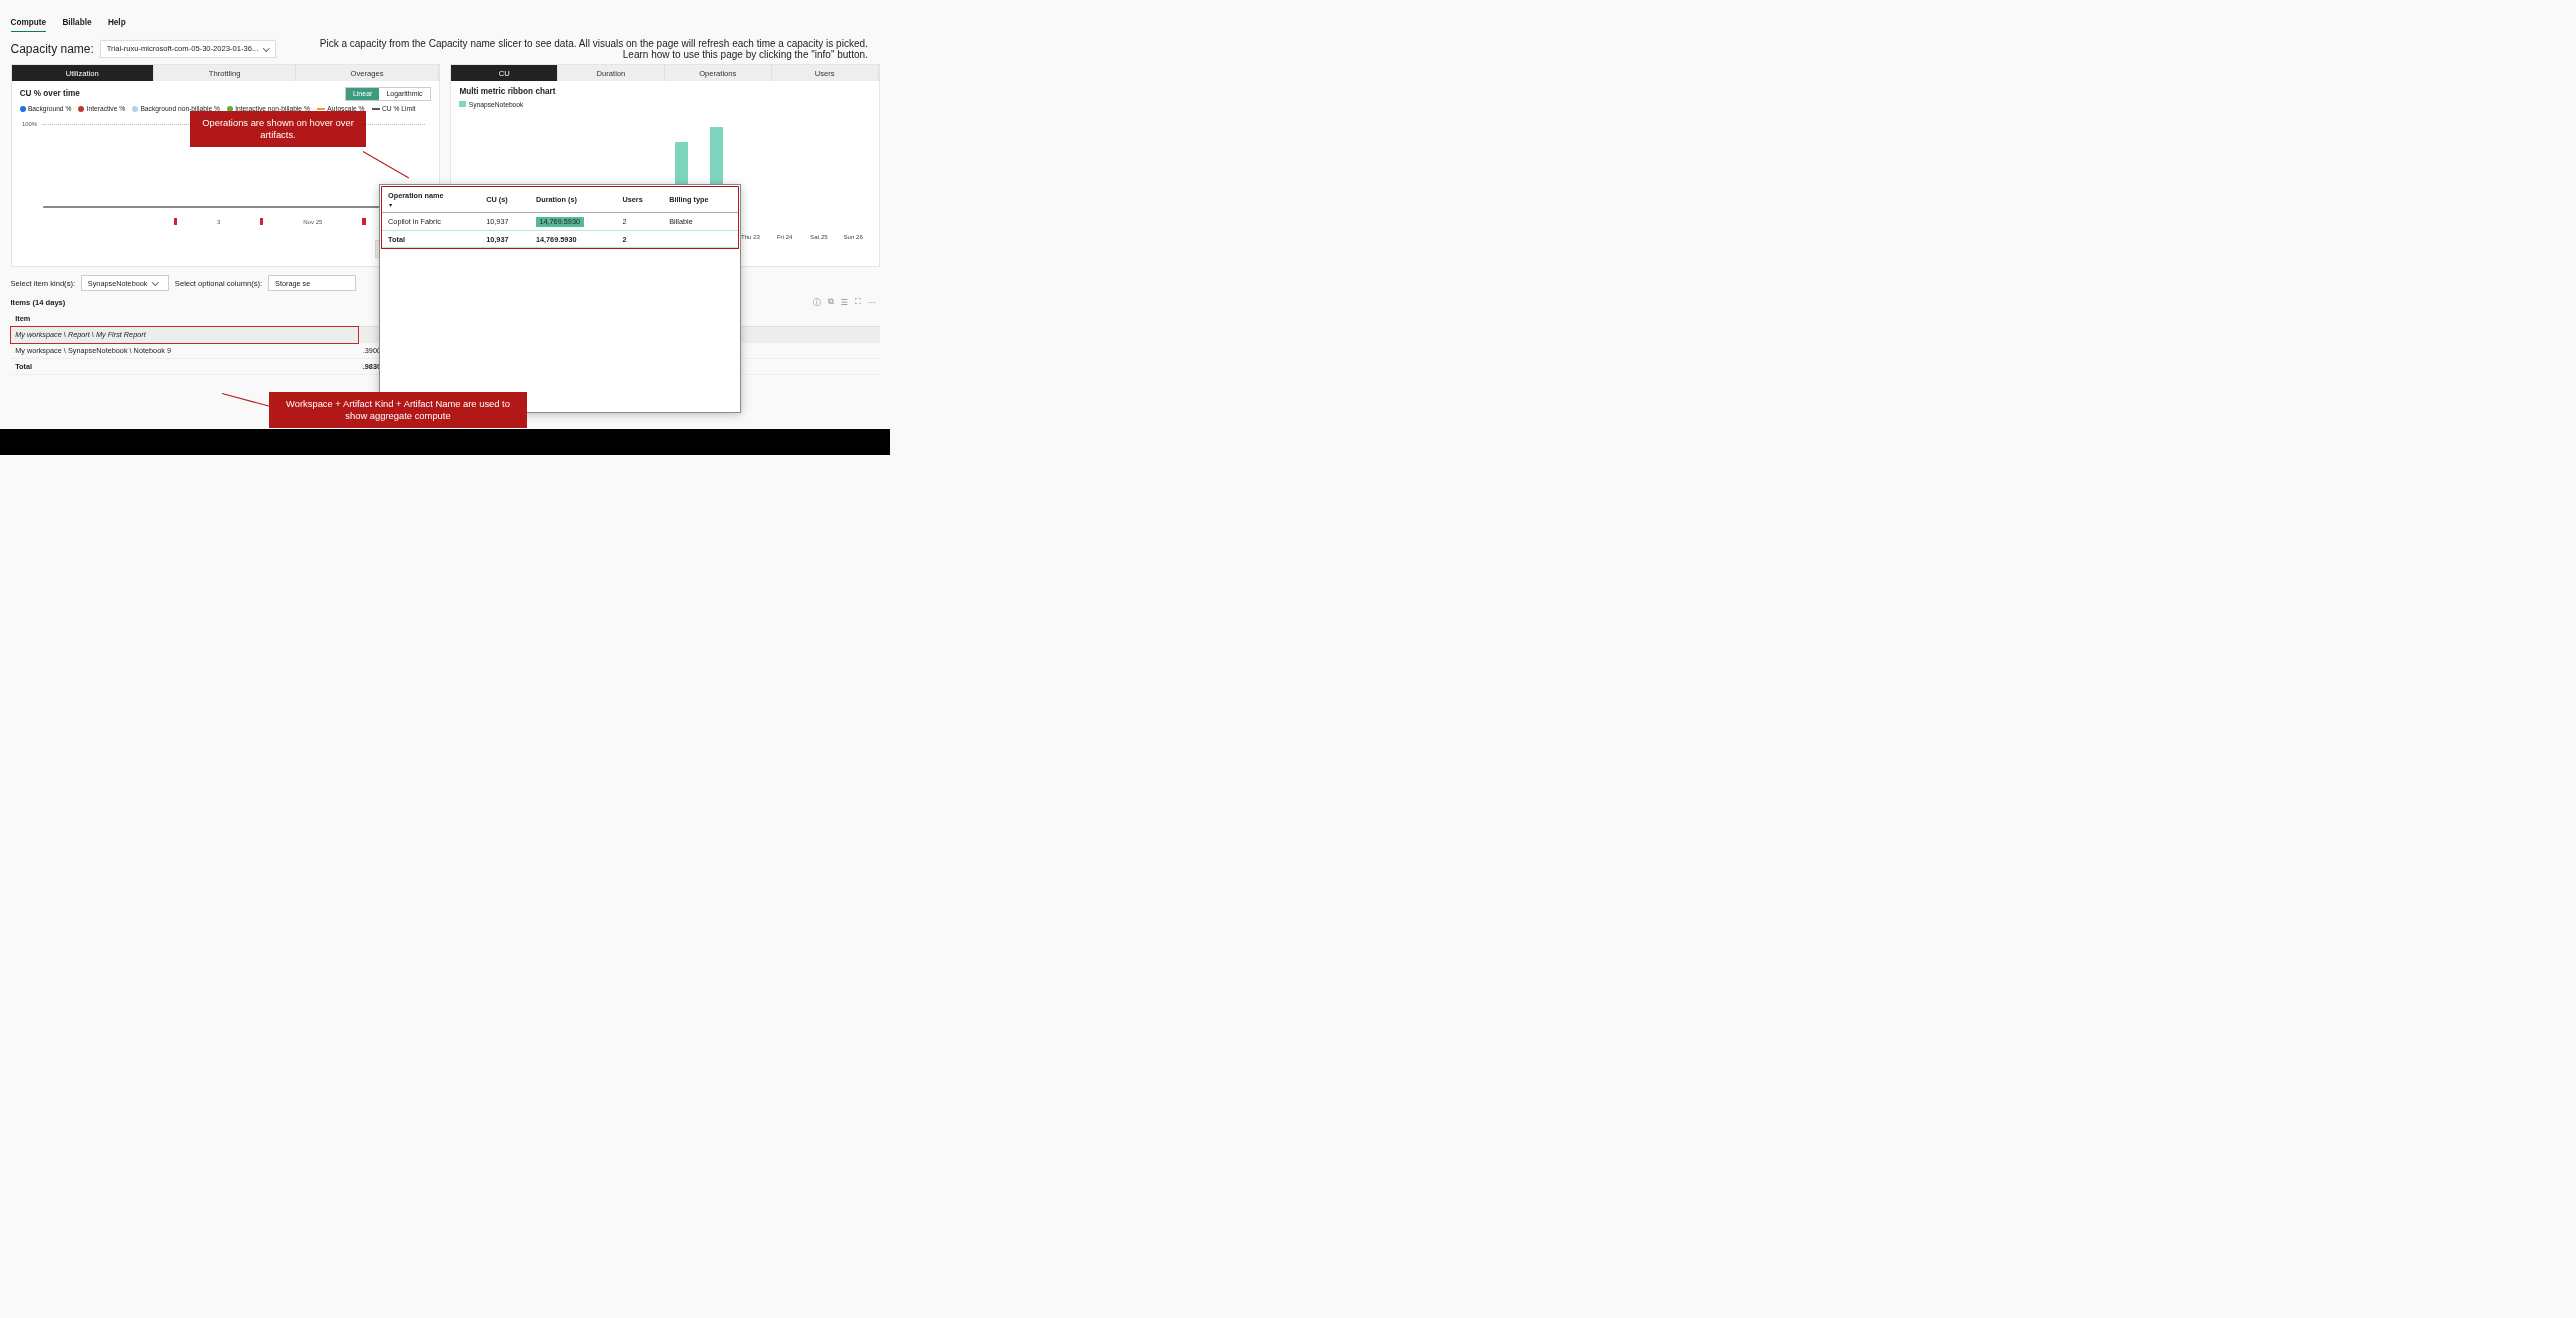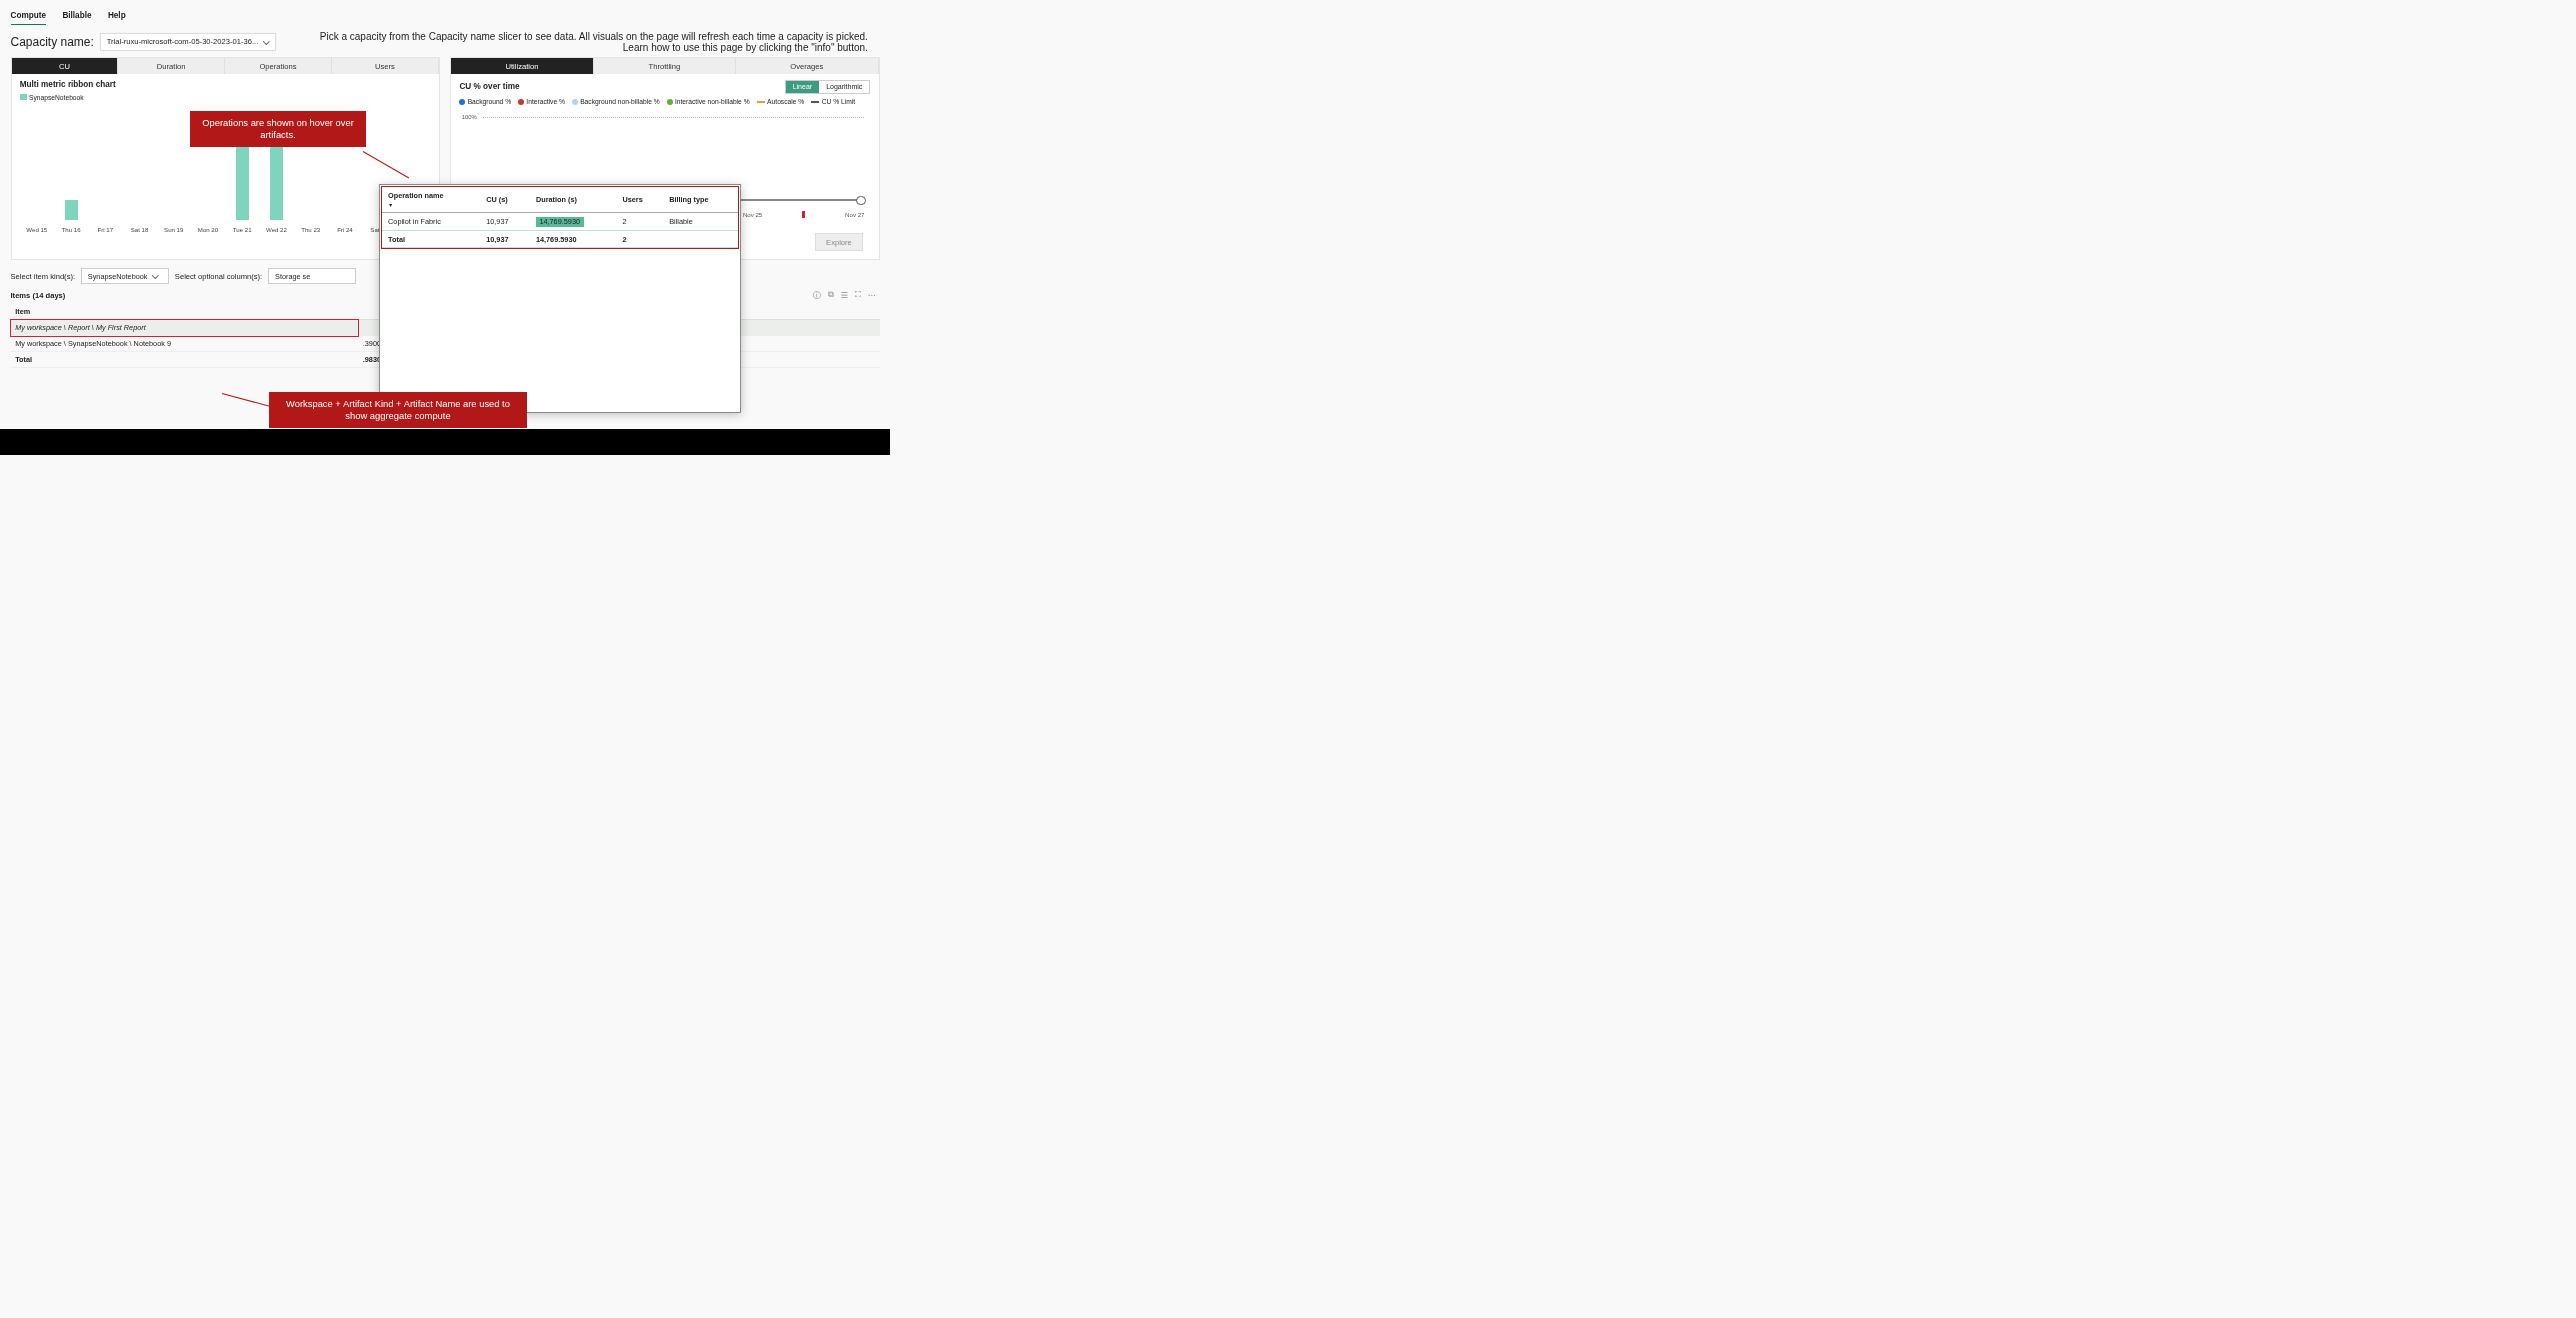--- a/index.html
+++ b/index.html
@@ -3,21 +3,21 @@
 <meta charset="utf-8">
 <style>
   * { box-sizing: border-box; margin: 0; padding: 0; font-family: "Segoe UI", Arial, sans-serif; }
   body { background: #f8f9f8; color: #222; width: 890px; }
   .page { position: relative; height: 455px; }
 
   .header { padding: 7px 10.5px 0 10.5px; }
   .title-row { display: flex; align-items: center; justify-content: space-between; }
   .title { font-size: 11.7px; font-weight: 600; color: #1a1a1a; }
   .info-circle { width: 16.4px; height: 16.4px; border: 1.2px solid #0a7a5a; border-radius: 50%; display: flex; align-items: center; justify-content: center; color: #0a7a5a; font-weight: 700; font-style: italic; font-family: serif; cursor: pointer; margin-right: 5.9px; }
-  .tabs-header { display: flex; gap: 16.4px; margin-top: 3px; font-size: 8.2px; }
+  .tabs-header { display: flex; gap: 16.4px; margin-top: 10px; font-size: 8.2px; }
   .tab-h { padding: 1.2px 0 3.5px 0; font-weight: 600; color: #1a1a1a; cursor: pointer; }
   .tab-h.active { border-bottom: 1.8px solid #0a7a5a; }
 
   .capacity-row { display: flex; align-items: center; padding: 5.9px 10.5px 4.7px 10.5px; gap: 5.9px; }
   .capacity-label { font-size: 12px; }
   .capacity-select { background: #fff; border: 0.6px solid #ddd; padding: 3.5px 5.9px; font-size: 7.6px; display: flex; align-items: center; gap: 6px; cursor: pointer; box-shadow: 0 0 1.8px rgba(0,0,0,.05); }
   .chev { border: solid #555; border-width: 0 0.6px 0.6px 0; display: inline-block; padding: 1.8px; transform: rotate(45deg); margin-bottom: 1.2px; }
   .help-text { flex: 1; text-align: right; font-size: 10px; color: #222; padding: 0 11.7px; }
 
   .panels { display: flex; gap: 10.5px; padding: 0 10.5px; }
@@ -103,20 +103,81 @@
   <div class="capacity-row">
     <span class="capacity-label">Capacity name:</span>
     <div class="capacity-select">
       <span>Trial-ruxu-microsoft-com-05-30-2023-01-36...</span>
       <span class="chev"></span>
     </div>
     <div class="help-text">Pick a capacity from the Capacity name slicer to see data. All visuals on the page will refresh each time a capacity is picked. Learn how to use this page by clicking the "info" button.</div>
   </div>
 
   <div class="panels">
+
+    <div class="panel">
+      <div class="tab-strip">
+        <div class="ts-tab active">Utilization</div>
+        <div class="ts-tab">Throttling</div>
+        <div class="ts-tab">Overages</div>
+      </div>
+      <div class="panel-body">
+        <div class="panel-title-row">
+          <div class="panel-title">CU % over time</div>
+          <div class="scale-btns">
+            <div class="scale-btn active">Linear</div>
+            <div class="scale-btn">Logarithmic</div>
+          </div>
+        </div>
+        <div class="legend" id="cu-legend">
+            <div class="li">
+              <span class="swatch" style="background: rgb(30, 115, 214);"></span>
+              <span>Background %</span>
+            </div>
+            <div class="li">
+              <span class="swatch" style="background: rgb(192, 57, 43);"></span>
+              <span>Interactive %</span>
+            </div>
+            <div class="li">
+              <span class="swatch" style="background: rgb(169, 214, 245);"></span>
+              <span>Background non-billable %</span>
+            </div>
+            <div class="li">
+              <span class="swatch" style="background: rgb(95, 179, 47);"></span>
+              <span>Interactive non-billable %</span>
+            </div>
+            <div class="li">
+              <span class="swatch line" style="background: rgb(229, 155, 58);"></span>
+              <span>Autoscale %</span>
+            </div>
+            <div class="li">
+              <span class="swatch line" style="background: rgb(85, 85, 85);"></span>
+              <span>CU % Limit</span>
+            </div>
+          </div>
+        <div class="cu-chart">
+          <div class="cu-yl">100%</div>
+          <div class="cu-grid"></div>
+          <div class="cu-x-axis">
+            <span class="tick-red"></span>
+            <span>3</span>
+            <span class="tick-red"></span>
+            <span>Nov 25</span>
+            <span class="tick-red"></span>
+            <span>Nov 27</span>
+          </div>
+          <div class="slider-track">
+            <div class="slider-thumb"></div>
+          </div>
+        </div>
+        <div style="clear:both"></div>
+        <div class="explore-btn">Explore</div>
+        <div style="clear:both"></div>
+      </div>
+    </div>
 
     <div class="panel">
       <div class="tab-strip">
         <div class="ts-tab active">CU</div>
         <div class="ts-tab">Duration</div>
         <div class="ts-tab">Operations</div>
         <div class="ts-tab">Users</div>
       </div>
       <div class="panel-body">
         <div class="panel-title">Multi metric ribbon chart</div>
@@ -155,81 +216,20 @@
               <span>Sun 19</span>
               <span>Mon 20</span>
               <span>Tue 21</span>
               <span>Wed 22</span>
               <span>Thu 23</span>
               <span>Fri 24</span>
               <span>Sat 25</span>
               <span>Sun 26</span>
             </div>
         </div>
-      </div>
-    </div>
-
-    <div class="panel">
-      <div class="tab-strip">
-        <div class="ts-tab active">Utilization</div>
-        <div class="ts-tab">Throttling</div>
-        <div class="ts-tab">Overages</div>
-      </div>
-      <div class="panel-body">
-        <div class="panel-title-row">
-          <div class="panel-title">CU % over time</div>
-          <div class="scale-btns">
-            <div class="scale-btn active">Linear</div>
-            <div class="scale-btn">Logarithmic</div>
-          </div>
-        </div>
-        <div class="legend" id="cu-legend">
-            <div class="li">
-              <span class="swatch" style="background: rgb(30, 115, 214);"></span>
-              <span>Background %</span>
-            </div>
-            <div class="li">
-              <span class="swatch" style="background: rgb(192, 57, 43);"></span>
-              <span>Interactive %</span>
-            </div>
-            <div class="li">
-              <span class="swatch" style="background: rgb(169, 214, 245);"></span>
-              <span>Background non-billable %</span>
-            </div>
-            <div class="li">
-              <span class="swatch" style="background: rgb(95, 179, 47);"></span>
-              <span>Interactive non-billable %</span>
-            </div>
-            <div class="li">
-              <span class="swatch line" style="background: rgb(229, 155, 58);"></span>
-              <span>Autoscale %</span>
-            </div>
-            <div class="li">
-              <span class="swatch line" style="background: rgb(85, 85, 85);"></span>
-              <span>CU % Limit</span>
-            </div>
-          </div>
-        <div class="cu-chart">
-          <div class="cu-yl">100%</div>
-          <div class="cu-grid"></div>
-          <div class="cu-x-axis">
-            <span class="tick-red"></span>
-            <span>3</span>
-            <span class="tick-red"></span>
-            <span>Nov 25</span>
-            <span class="tick-red"></span>
-            <span>Nov 27</span>
-          </div>
-          <div class="slider-track">
-            <div class="slider-thumb"></div>
-          </div>
-        </div>
-        <div style="clear:both"></div>
-        <div class="explore-btn">Explore</div>
-        <div style="clear:both"></div>
       </div>
     </div>
   </div>
 
   <div class="filters-row">
     <span>Select item kind(s):</span>
     <div class="filter-select">
       <span>SynapseNotebook</span>
       <span class="chev"></span>
     </div>

